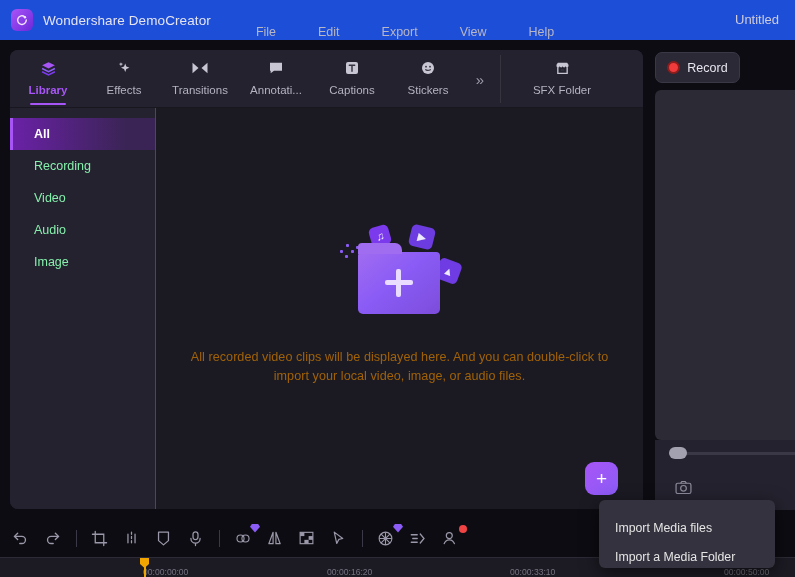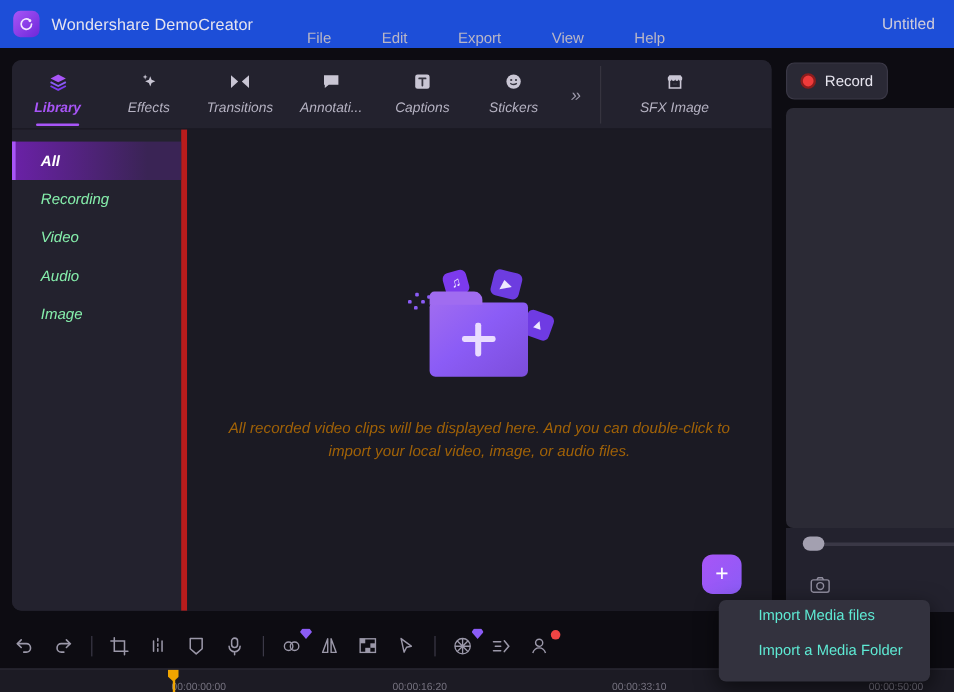--- a/index.html
+++ b/index.html
@@ -32,21 +32,21 @@
   }
   .doc-title {
     position: absolute; right: 0px; top: 12px;
     color: #cfccdb; font-size: 13px; white-space: nowrap; overflow: hidden;
     width: 60px;
   }
 
   
   .media-panel {
     position: absolute; left: 10px; top: 50px; width: 633px; height: 459px;
-    background: #23222e; border-radius: 8px; overflow: hidden; font-style: italic;
+    background: #23222e; border-radius: 8px; overflow: hidden;
   }
   .tabstrip {
     position: relative; height: 58px; background: #23222e;
     display: flex; align-items: flex-start; border-bottom: 1px solid #18171f;
   }
   .tab {
     width: 76px; padding-top: 8px; display: flex; flex-direction: column;
     align-items: center; position: relative; cursor: default; height: 58px;
   }
   .tab .ticon { height: 20px; display:flex; align-items:center; justify-content:center; }
@@ -58,21 +58,21 @@
   }
   .chev {
     width: 28px; height: 58px; display: flex; align-items: center; justify-content: center;
     color: #9d9aab; font-size: 15px; cursor: default;
   }
   .tab-sep {
     width: 1px; height: 48px; background: #36343f; margin: 5px 16px 0 6px;
   }
 
   .panel-body { position: absolute; left:0; top:58px; right:0; bottom:0; display:flex; }
-  .cat-list { width: 146px; padding-top: 10px; background: #23222e; border-right: 5px solid #b91c1c; }
+  .cat-list { width: 146px; padding-top: 10px; background: #23222e; border-right: 1px solid #b91c1c; }
   .cat {
     height: 32px; display: flex; align-items: center; padding-left: 24px;
     color: #86efac; font-size: 12.5px; cursor: default; position: relative;
   }
   .cat.active {
     background: linear-gradient(90deg, #6b21a8 0%, #3a2455 80%);
     color: #ffffff; font-weight: bold;
   }
   .cat.active::before {
     content:""; position:absolute; left:0; top:0; bottom:0; width:3px; background:#a855f7;
@@ -194,22 +194,22 @@
   }
 
   
   .ctx-menu {
     position: absolute; left: 599px; top: 500px; width: 176px; height: 68px;
     background: #33323e; border-radius: 6px;
     box-shadow: 0 5px 18px rgba(0,0,0,.55);
     padding: 6px 0; z-index: 50;
   }
   .ctx-item {
-    height: 29px; display: flex; align-items: flex-start; padding-left: 33px;
-    color: #5eead4; font-size: 12.3px; cursor: default;
+    height: 29px; display: flex; align-items: flex-end; padding-left: 16px;
+    color: #e5e5e5; font-size: 12.3px; cursor: default;
   }
   svg { display: block; }
 </style>
 </head>
 <body>
 
 <div class="app">
 
   <div class="titlebar">
     <div class="logo">
@@ -299,21 +299,21 @@
       <div class="tab-sep"></div>
 
       <div class="tab" style="width:90px;">
         <div class="ticon">
           <svg width="17" height="16" viewBox="0 0 24 24" fill="#c9c6d4">
             <path d="M3 7l2-3h14l2 3v2a2.2 2.2 0 0 1-4.4 0 2.2 2.2 0 0 1-4.4 0 2.2 2.2 0 0 1-4.4 0A2.2 2.2 0 0 1 3 9z"></path>
             <path d="M5 11v9h14v-9" stroke="#c9c6d4" stroke-width="2" fill="none"></path>
             <path d="M9.5 15h5" stroke="#35343f" stroke-width="2"></path>
           </svg>
         </div>
-        <div class="tlabel">SFX Image</div>
+        <div class="tlabel">SFX Folder</div>
       </div>
     </div>
 
     <div class="panel-body">
 
       <div class="cat-list">
         <div class="cat active">
           <span>All</span>
         </div>
         <div class="cat">

